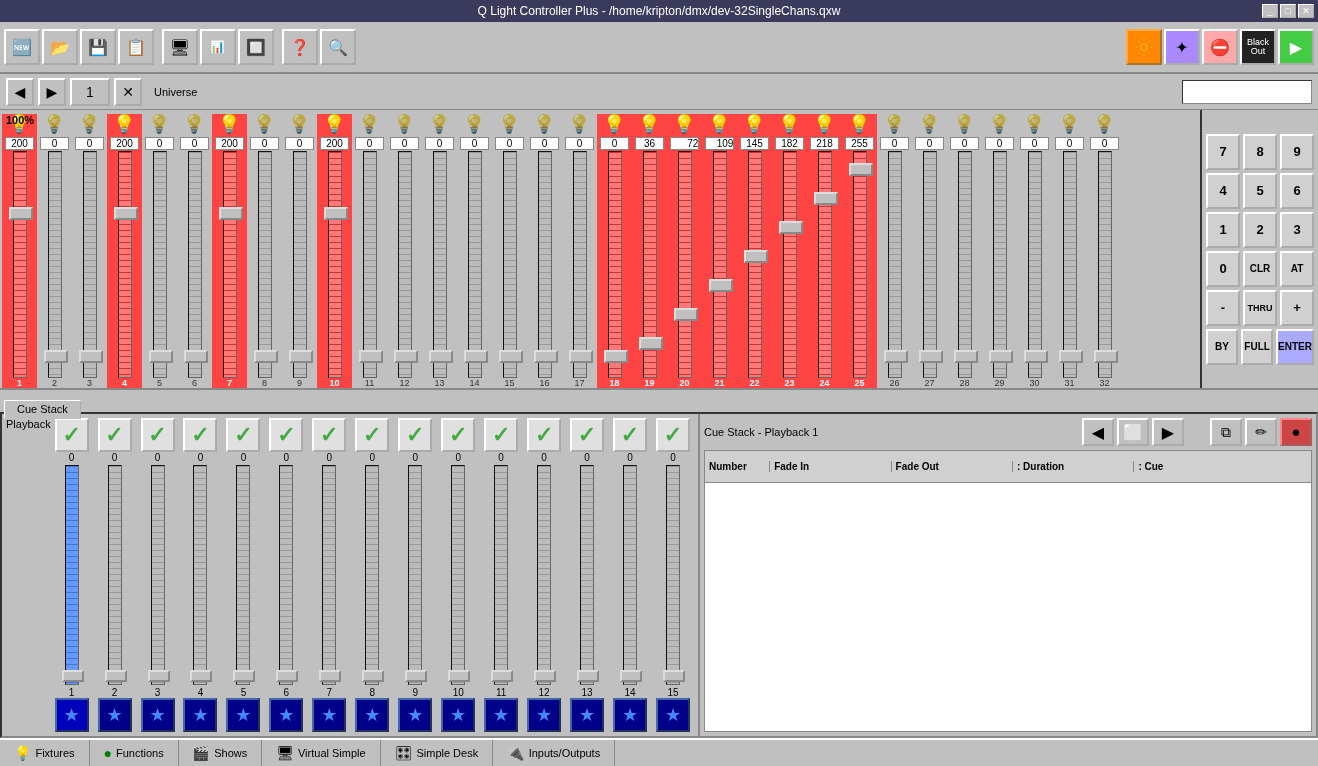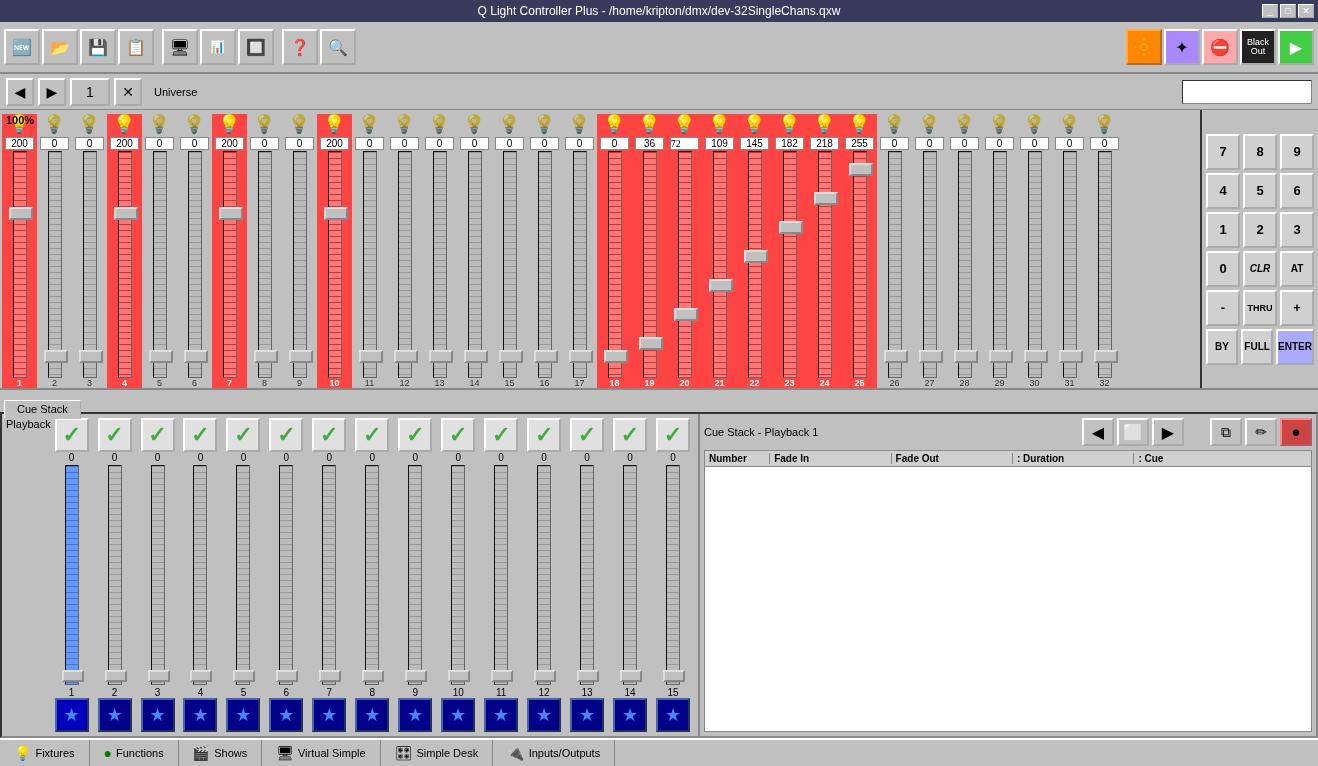--- a/index.html
+++ b/index.html
@@ -311,33 +311,33 @@
                 <div style="width: 14px; height: 100%; position: relative;">
                   <div style="width: 14px; height: 100%; background: repeating-linear-gradient(rgb(204, 51, 51) 0px, rgb(204, 51, 51) 1px, rgb(255, 119, 119) 1px, rgb(255, 119, 119) 6px); border: 1px inset rgb(102, 102, 102); position: relative;">
                     <div style="width: 24px; height: 13px; background: rgb(192, 192, 192); border: 2px outset rgb(221, 221, 221); position: absolute; left: -5px; top: 82.2941%; cursor: pointer;"></div>
                   </div>
                 </div>
               </div>
               <div style="font-size: 9px; text-align: center; color: white; font-weight: bold;">19</div>
             </div>
             <div style="display: flex; flex-direction: column; align-items: center; width: 35px; background: rgb(255, 68, 68); padding: 0px 1px;">
               <div style="font-size: 18px; line-height: 1.2; cursor: pointer;">💡</div>
-              <div style="font-size: 10px; text-align: left; width: 90%; background: white; border: 1px solid rgb(136, 136, 136); margin: 1px 0px; font-family: Liberation Serif, serif;">72</div>
+              <div style="font-size: 10px; text-align: right; width: 90%; background: white; border: 1px solid rgb(136, 136, 136); margin: 1px 0px;">72</div>
               <div style="flex: 1 1 0%; display: flex; align-items: center; justify-content: center; position: relative; width: 100%;">
                 <div style="width: 14px; height: 100%; position: relative;">
                   <div style="width: 14px; height: 100%; background: repeating-linear-gradient(rgb(204, 51, 51) 0px, rgb(204, 51, 51) 1px, rgb(255, 119, 119) 1px, rgb(255, 119, 119) 6px); border: 1px inset rgb(102, 102, 102); position: relative;">
                     <div style="width: 24px; height: 13px; background: rgb(192, 192, 192); border: 2px outset rgb(221, 221, 221); position: absolute; left: -5px; top: 69.5882%; cursor: pointer;"></div>
                   </div>
                 </div>
               </div>
               <div style="font-size: 9px; text-align: center; color: white; font-weight: bold;">20</div>
             </div>
             <div style="display: flex; flex-direction: column; align-items: center; width: 35px; background: rgb(255, 68, 68); padding: 0px 1px;">
               <div style="font-size: 18px; line-height: 1.2; cursor: pointer;">💡</div>
-              <div style="font-size: 10px; text-align: center; width: 90%; background: white; border: 1px solid rgb(136, 136, 136); margin: 1px 0px;">109</div>
+              <div style="font-size: 10px; text-align: right; width: 90%; background: white; border: 1px solid rgb(136, 136, 136); margin: 1px 0px;">109</div>
               <div style="flex: 1 1 0%; display: flex; align-items: center; justify-content: center; position: relative; width: 100%;">
                 <div style="width: 14px; height: 100%; position: relative;">
                   <div style="width: 14px; height: 100%; background: repeating-linear-gradient(rgb(204, 51, 51) 0px, rgb(204, 51, 51) 1px, rgb(255, 119, 119) 1px, rgb(255, 119, 119) 6px); border: 1px inset rgb(102, 102, 102); position: relative;">
                     <div style="width: 24px; height: 13px; background: rgb(192, 192, 192); border: 2px outset rgb(221, 221, 221); position: absolute; left: -5px; top: 56.5294%; cursor: pointer;"></div>
                   </div>
                 </div>
               </div>
               <div style="font-size: 9px; text-align: center; color: white; font-weight: bold;">21</div>
             </div>
             <div style="display: flex; flex-direction: column; align-items: center; width: 35px; background: rgb(255, 68, 68); padding: 0px 1px;">
@@ -487,21 +487,21 @@
         <div class="num-btn">5</div>
         <div class="num-btn">6</div>
       </div>
       <div class="num-row">
         <div class="num-btn">1</div>
         <div class="num-btn">2</div>
         <div class="num-btn">3</div>
       </div>
       <div class="num-row">
         <div class="num-btn">0</div>
-        <div class="num-btn" style="font-size:10px;font-style:italic;">CLR</div>
+        <div class="num-btn" style="font-size:10px;">CLR</div>
         <div class="num-btn" style="font-size:10px;">AT</div>
       </div>
       <div class="num-row">
         <div class="num-btn">-</div>
         <div class="num-btn" style="font-size:9px;">THRU</div>
         <div class="num-btn">+</div>
       </div>
       <div class="num-row">
         <div class="num-btn" style="font-size:10px;">BY</div>
         <div class="num-btn" style="font-size:10px;">FULL</div>
@@ -705,21 +705,21 @@
             <div style="flex:1; width:20px;"></div>
 
             <div style="width:32px; height:28px; background:#c0c0c0; border:2px outset #fff; cursor:pointer; display:flex; align-items:center; justify-content:center; font-size:14px;">⧉</div>
 
             <div style="width:32px; height:28px; background:#c0c0c0; border:2px outset #fff; cursor:pointer; display:flex; align-items:center; justify-content:center; font-size:14px;">✏</div>
 
             <div style="width:32px; height:28px; background:#cc4444; border:2px outset #ff8888; cursor:pointer; display:flex; align-items:center; justify-content:center; font-size:14px;">⏺</div>
           </div>
         </div>
 
-        <div style="display:flex; background:#d0d0d0; border:1px solid #888; padding:2px 0;">
+        <div style="display:flex; background:#d0d0d0; border:1px solid #888; padding:10px 0;">
           <div style="font-size:10px; font-weight:bold; flex:1; padding:0 4px; border-right:1px solid #888;">Number</div>
           <div style="font-size:10px; font-weight:bold; flex:2; padding:0 4px; border-right:1px solid #888;">Fade In</div>
           <div style="font-size:10px; font-weight:bold; flex:2; padding:0 4px; border-right:1px solid #888;">Fade Out</div>
           <div style="font-size:10px; font-weight:bold; flex:2; padding:0 4px; border-right:1px solid #888;">: Duration</div>
           <div style="font-size:10px; font-weight:bold; flex:3; padding:0 4px;">: Cue</div>
         </div>
 
         <div style="flex:1; background:white; border:1px solid #888; border-top:none;"></div>
       </div>
     </div>

